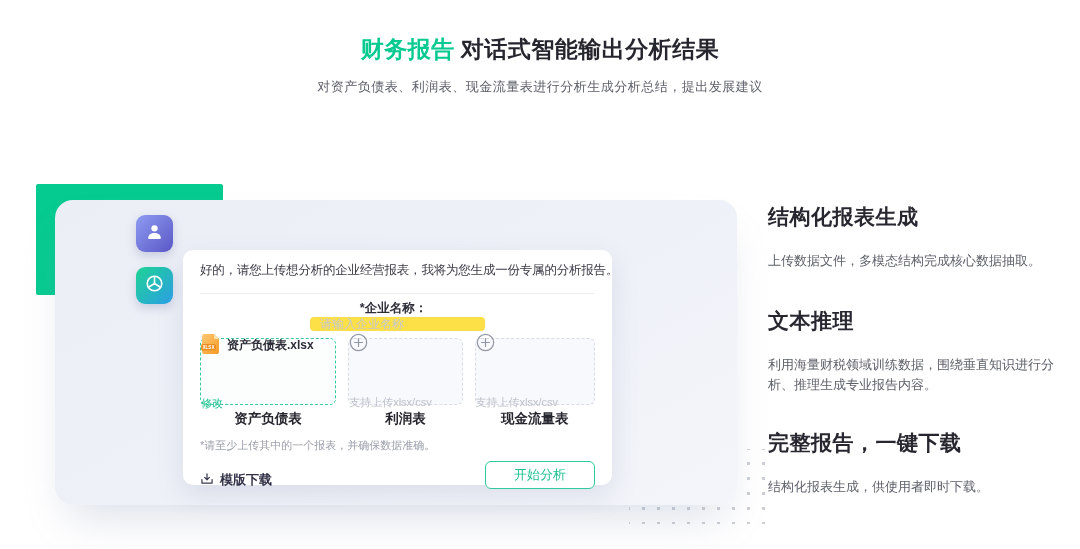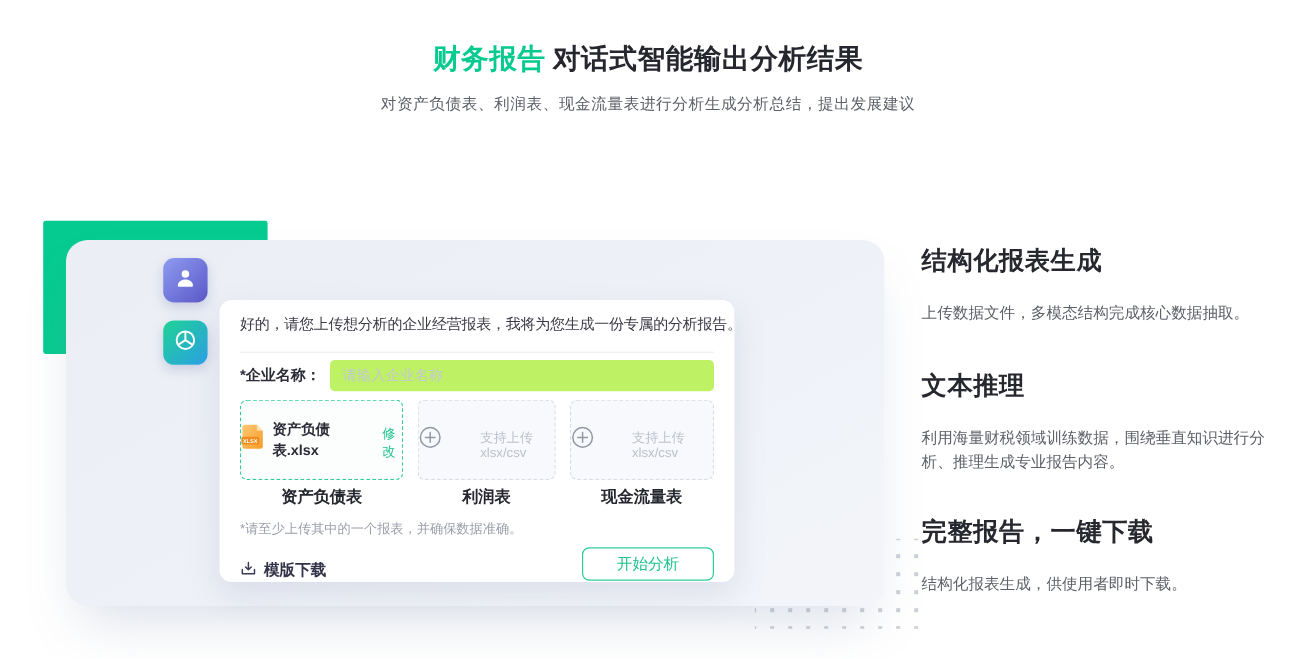--- a/index.html
+++ b/index.html
@@ -33,30 +33,30 @@
   .avatar-bot  { left:81px; top:67px; background:linear-gradient(135deg,#1fd394 0%,#2b9fe6 100%); }
 
   .user-msg { position:absolute; left:130px; top:25px; font-size:14px; font-weight:700; color:#2a2a35; }
 
   .bot-card { position:absolute; left:128px; top:50px; width:429px; height:235px;
     background:#fff; border-radius:10px; padding:12px 17px 7px;
     box-shadow:0 10px 26px rgba(125,135,170,.18); }
   .bot-msg { font-size:12.5px; color:#3a3a46; white-space:nowrap; letter-spacing:-.2px; }
   .divider { margin-top:14px; border-top:1px solid #edeff3; }
 
-  .form-row { margin-top:6px; display:flex; align-items:center; }
+  .form-row { margin-top:6px; display:flex; align-items:center;flex-direction:column; }
   .form-label { font-size:12.5px; font-weight:700; color:#2e2e3a; white-space:nowrap; margin-right:8px; }
-  .company-input { flex:1; height:26px; background:#bef264; border:none; border-radius:4px;
+  .company-input { flex:1; height:26px; background:#fde047; border:none; border-radius:4px;
     padding:0 10px; font-size:12px; color:#3a3a46; outline:none;
     font-family:"Liberation Sans","DejaVu Sans",sans-serif; }
   .company-input::placeholder { color:#c4c8d2; }
 
   .uploads { margin-top:7px; display:flex; gap:12px; }
-  .ubox { height:67px; border-radius:6px; display:flex; flex-direction:row;
-    align-items:center; justify-content:center; cursor:pointer;gap:32px; }
+  .ubox { height:67px; border-radius:6px; display:flex; flex-direction:column;
+    justify-content:center; cursor:pointer;gap:32px; }
   .ubox-filled { width:138px; border:1.5px dashed #33cb9e; background:#fcfefd; }
   .ubox-empty  { border:1.5px dashed #d9dce4; background:#f8f9fc; }
   .ubox-2 { width:116px; } .ubox-3 { width:122px; }
   .file-row { display:flex; align-items:center; gap:6px; }
   .file-name { font-size:12px; font-weight:700; color:#2c2c38; }
   .file-action { margin-top:5px; font-size:11px; color:#1fc28e; cursor:pointer; }
   .ubox-hint { margin-top:7px; font-size:11px; color:#bdc1ca; }
 
   .ulabels { margin-top:5px; display:flex; gap:12px; }
   .ulabel { font-size:13.5px; font-weight:700; color:#26262f; text-align:center; }

